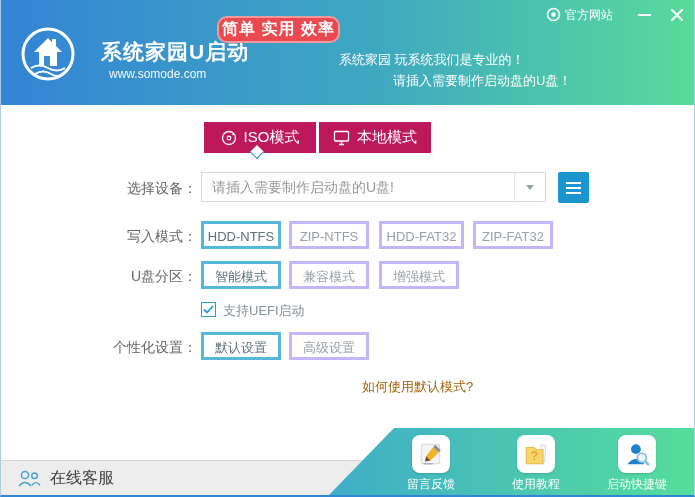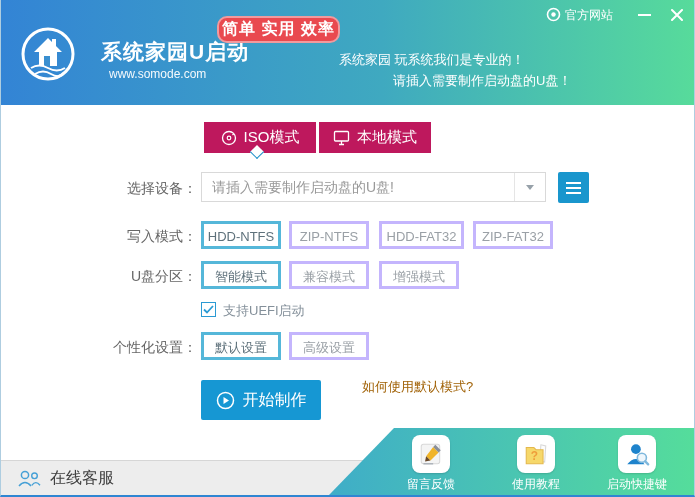--- a/index.html
+++ b/index.html
@@ -179,27 +179,20 @@
     <svg width="11" height="9" viewBox="0 0 11 9">
       <path d="M1 4.5 L4 7.5 L10 1" fill="none" stroke="#2b9ad3" stroke-width="1.8"></path>
     </svg>
   </div>
   <div class="check-label">支持UEFI启动</div>
 
   <div class="row-label" style="top:339px">个性化设置：</div>
   <div class="opt sel" style="left:200px; top:332px; width:80px">默认设置</div>
   <div class="opt" style="left:288px; top:332px; width:80px">高级设置</div>
 
-  <div class="start-btn">
-    <svg width="19" height="19" viewBox="0 0 19 19">
-      <circle cx="9.5" cy="9.5" r="8" fill="none" stroke="#fff" stroke-width="1.5"></circle>
-      <path d="M7.5 6 L13 9.5 L7.5 13 Z" fill="#fff"></path>
-    </svg>
-    <span>开始制作</span>
-  </div>
   <div class="help-link">如何使用默认模式?</div>
 
   <div class="bottom-bar">
     <div class="service">
       <svg width="25" height="19" viewBox="0 0 25 19">
         <circle cx="8" cy="6" r="3.6" fill="none" stroke="#46a0d6" stroke-width="1.5"></circle>
         <path d="M2 17 Q8 10 14 17" fill="none" stroke="#46a0d6" stroke-width="1.5"></path>
         <circle cx="17.5" cy="6.8" r="2.8" fill="none" stroke="#46a0d6" stroke-width="1.4"></circle>
         <path d="M14.8 16.3 Q18.8 11 23 16.3" fill="none" stroke="#46a0d6" stroke-width="1.4"></path>
       </svg>

